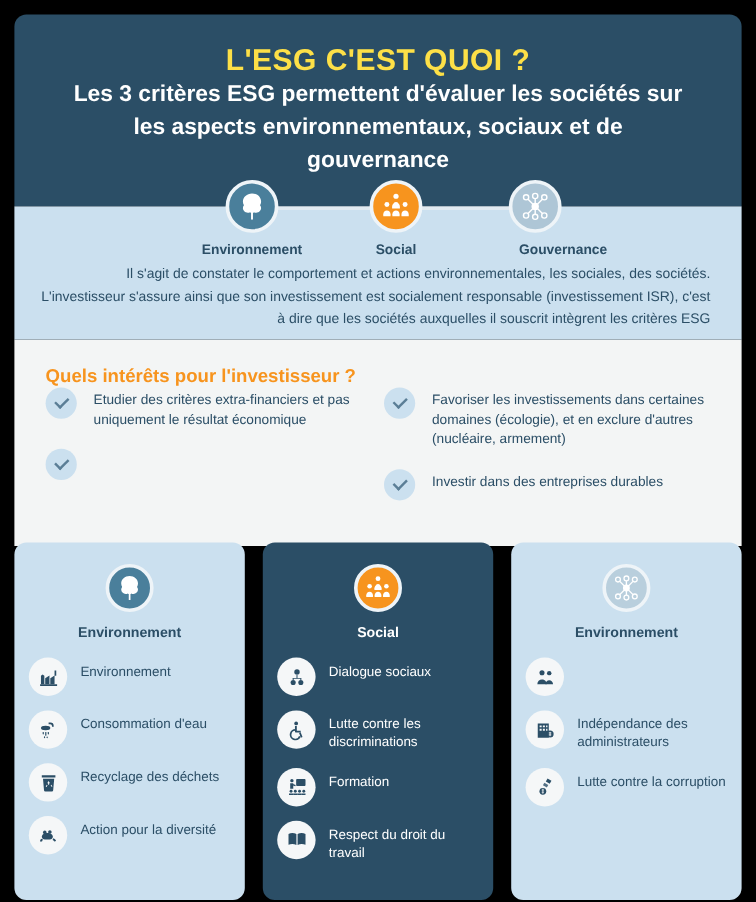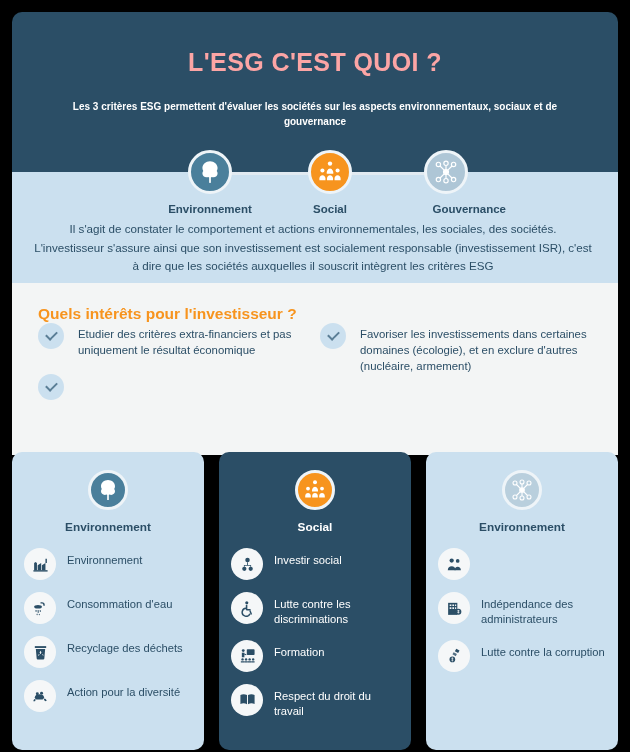--- a/index.html
+++ b/index.html
@@ -23,32 +23,31 @@
   
   .header {
     background: #2b4e66;
     border-radius: 10px 10px 0 0;
     padding: 22px 28px 0 28px;
     text-align: center;
     height: 160px;
     position: relative;
   }
   .header h1 {
-    color: #fca5a5;
+    color: #fde047;
     font-size: 25px;
     font-weight: bold;
     letter-spacing: 0.4px;
-    margin-top: 14px;
+    margin-top: 2px;
   }
   .header p {
     color: #ffffff;
-    font-size: 10px;
+    font-size: 19px;
     font-weight: bold;
     line-height: 1.45;
-    margin-top: 23px;
     padding: 0 12px;
   }
 
   
   .band {
     background: #cbe0ef;
     height: 111px;
     position: relative;
   }
   .badge-row {
@@ -96,21 +95,21 @@
   .badge.b1 { left: 138px; }
   .badge.b2 { left: 258px; }
   .badge.b3 { left: 374px; text-align: right; }
 
   
   .para {
     position: absolute;
     top: 48px;
     left: 22px;
     right: 26px;
-    text-align: center;
+    text-align: right;
     color: #2b4e66;
     font-size: 11.6px;
     line-height: 1.6;
   }
 
   
   .interests {
     background: #f3f5f5;
     padding: 22px 26px 20px 26px;
     height: 172px;
@@ -303,20 +302,24 @@
         </div>
         <div class="check-item">
           <div class="check-circle"></div>
         </div>
       </div>
       <div class="col">
         <div class="check-item">
           <div class="check-circle"></div>
           <div class="check-text">Favoriser les investissements dans certaines domaines (écologie), et en exclure d'autres (nucléaire, armement)</div>
         </div>
+        <div class="check-item">
+          <div class="check-circle"></div>
+          <div class="check-text">Investir dans des entreprises durables</div>
+        </div>
       </div>
     </div>
   </div>
 
   <div class="cards">
 
     <div class="card light">
       <div class="card-head">
         <div class="card-circle env">
           <svg width="24" height="24" viewBox="0 0 24 24" fill="#ffffff">
@@ -403,21 +406,21 @@
         <div class="card-item">
           <div class="item-icon">
             <svg width="17" height="17" viewBox="0 0 24 24" fill="#2b4e66">
               <circle cx="12" cy="5.5" r="3.2"></circle>
               <path d="M7 13h10v1H7z"></path>
               <path d="M11.4 8.7h1.2V13h-1.2zM6.9 13h1.2v2.2H6.9zM15.9 13h1.2v2.2h-1.2z"></path>
               <circle cx="7.5" cy="18" r="3"></circle>
               <circle cx="16.5" cy="18" r="3"></circle>
             </svg>
           </div>
-          <div class="item-text">Investir social</div>
+          <div class="item-text">Dialogue sociaux</div>
         </div>
 
         <div class="card-item">
           <div class="item-icon">
             <svg width="17" height="17" viewBox="0 0 24 24" fill="#2b4e66">
               <circle cx="11" cy="4" r="2.2"></circle>
               <path d="M9.6 7.2h2.2v5.4l4.6.1-.1 2.1-5.5-.1c-.7 0-1.2-.5-1.2-1.2z"></path>
               <path d="M16.3 14.4l2.2 5.6-1.9.8-2.2-5.6z"></path>
               <path d="M10.5 10.6v2.1a4.6 4.6 0 103.9 6.2l2 .8A6.7 6.7 0 1110.5 10.6z"></path>
             </svg>

